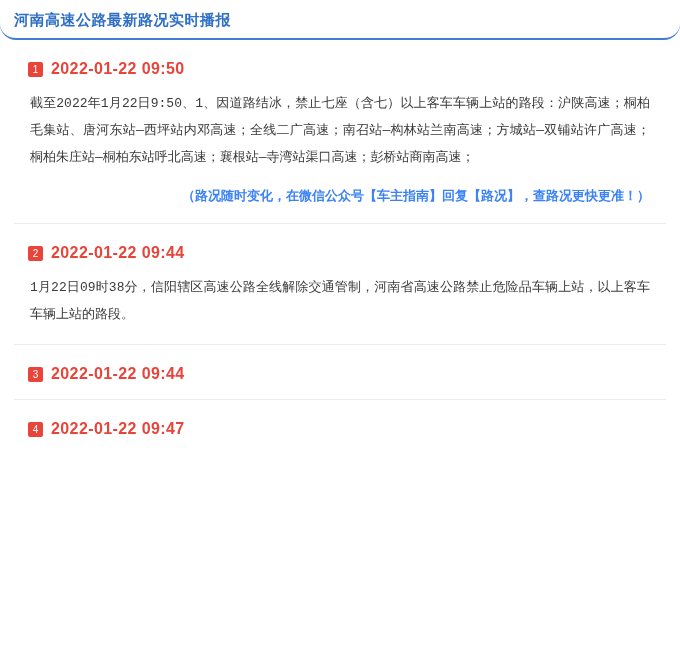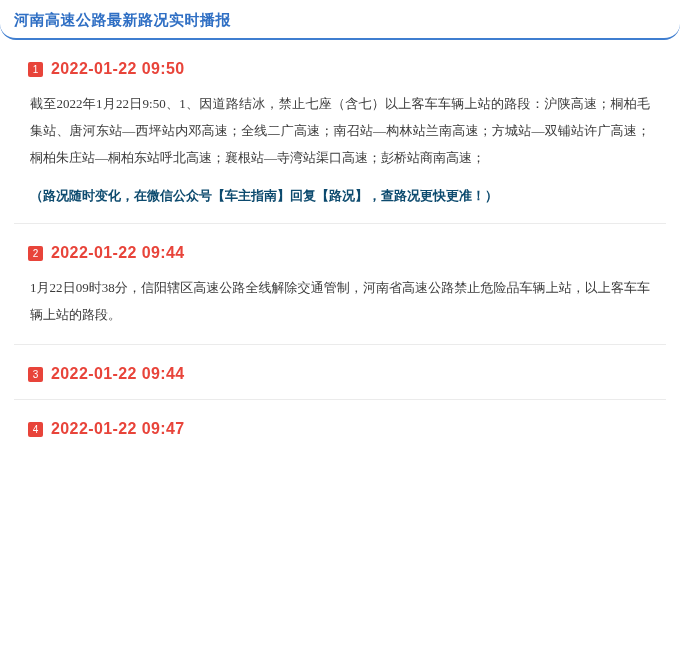--- a/index.html
+++ b/index.html
@@ -67,29 +67,30 @@
     font-weight: bold;
     letter-spacing: 0.4px;
   }
   .entry-body {
     margin-top: 12px;
     padding: 0 16px 0 16px;
     font-size: 13px;
     line-height: 27px;
     color: #3a3a3a;
     text-align: justify;
-    font-family: Liberation Serif, serif;
+    font-family: Liberation Mono, monospace;
   }
   .notice {
     margin-top: 14px;
     padding: 0 16px;
-    color: #0c4a6e;
+    color: #3b82f6;
     font-size: 13px;
     font-weight: bold;
     line-height: 22px;
+    text-align: right;
   }
 </style>
 </head>
 <body>
 
 <div class="page">
 
   <div class="page-header">
     <div class="page-title">河南高速公路最新路况实时播报</div>
   </div>

